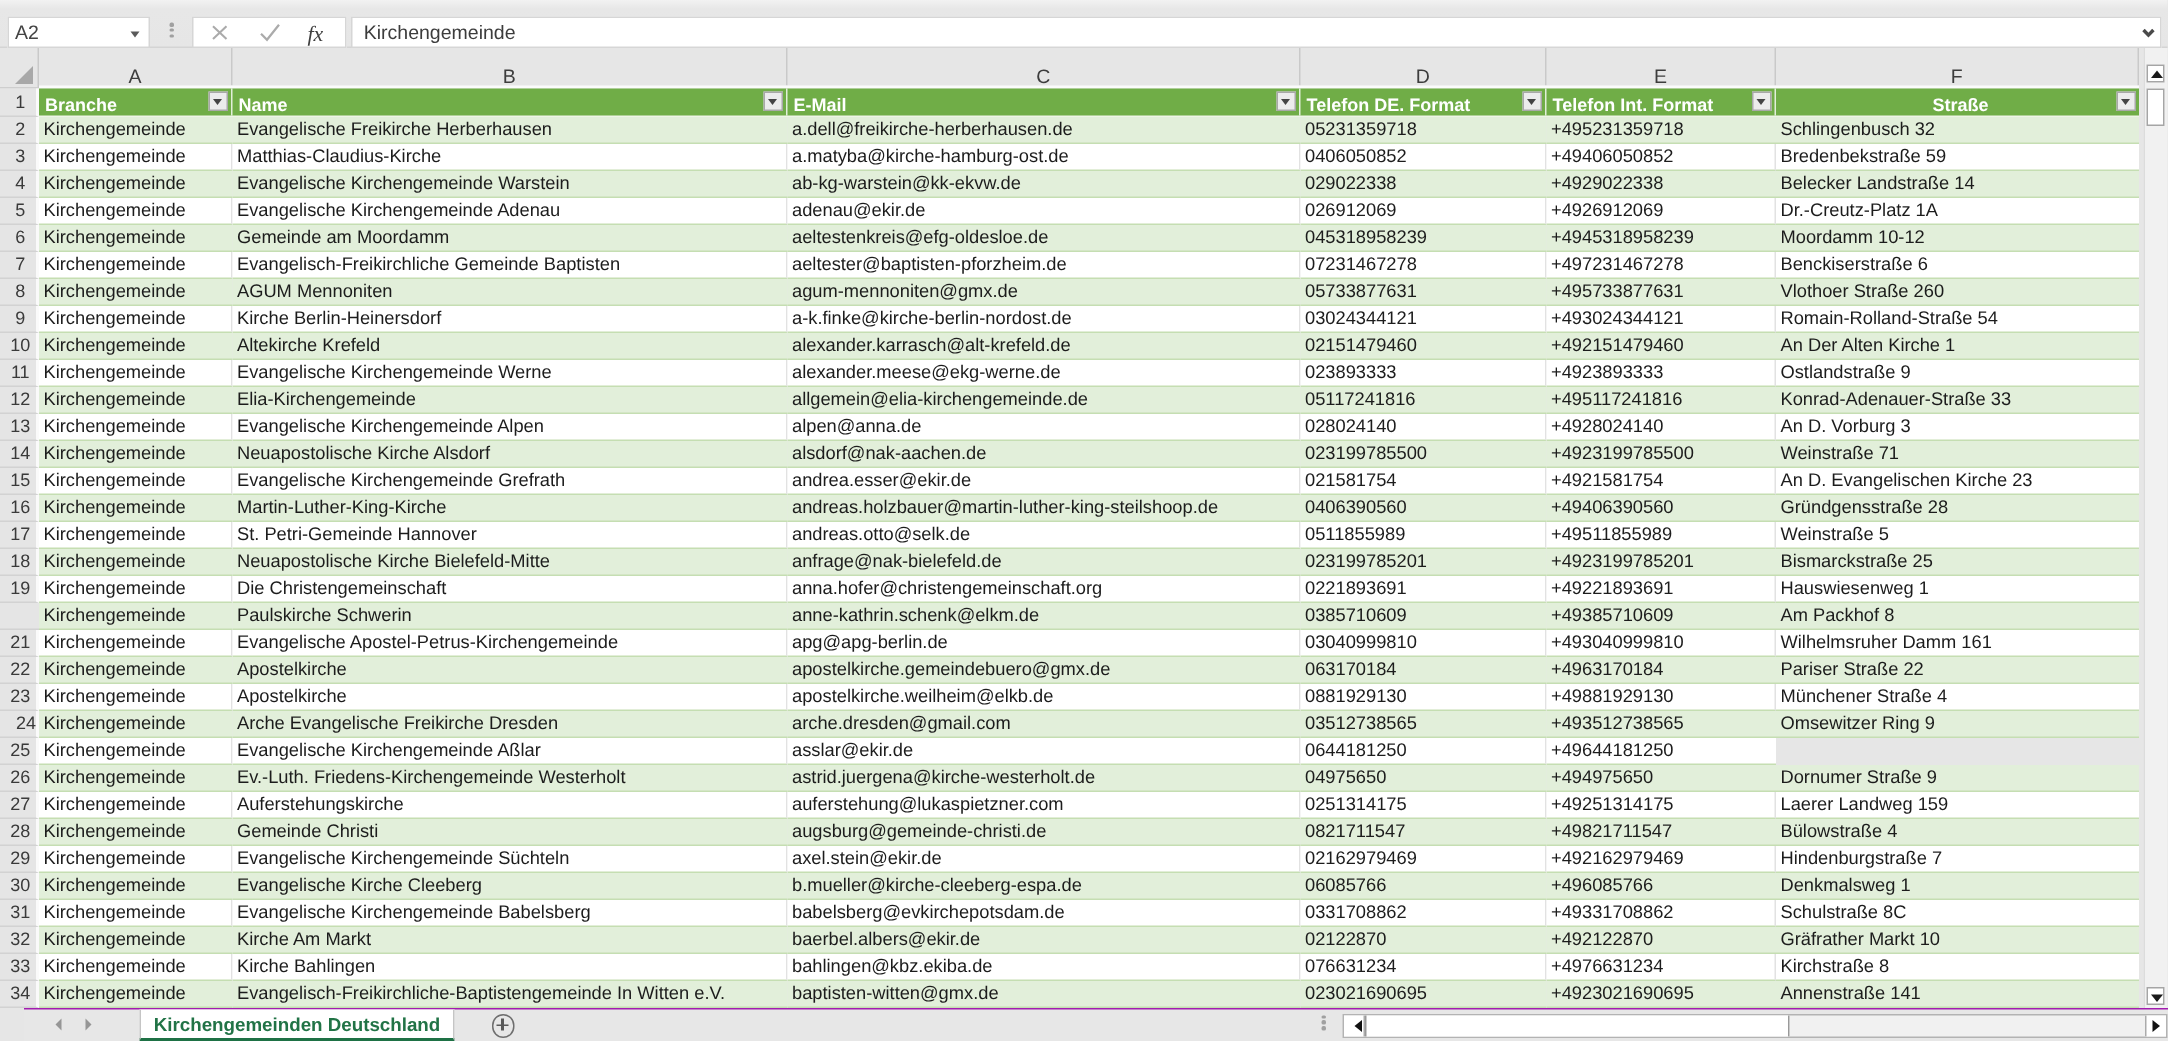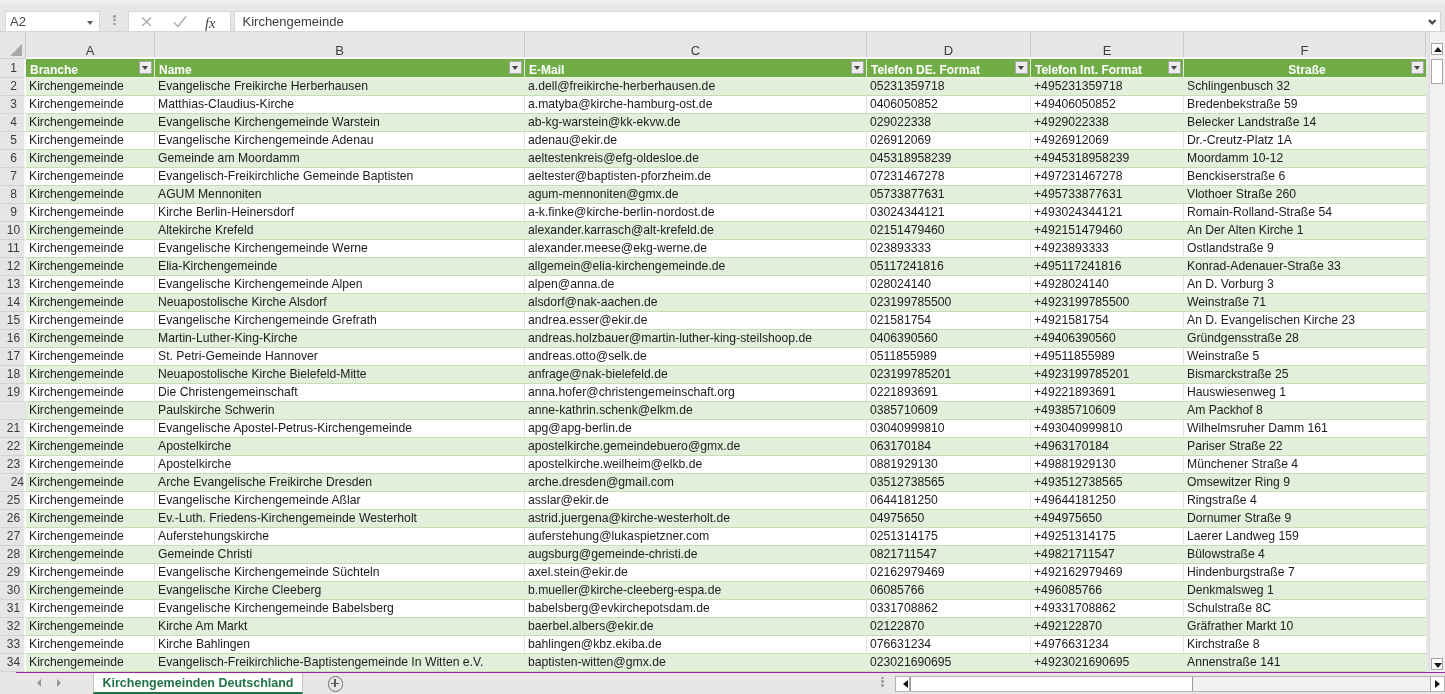--- a/index.html
+++ b/index.html
@@ -334,21 +334,20 @@
       <div class="c3">03512738565</div>
       <div class="c4">+493512738565</div>
       <div class="c5">Omsewitzer Ring 9</div>
     </div>
 <div class="r rw" style="height:18px">
       <div class="c0">Kirchengemeinde</div>
       <div class="c1">Evangelische Kirchengemeinde Aßlar</div>
       <div class="c2">asslar@ekir.de</div>
       <div class="c3">0644181250</div>
       <div class="c4">+49644181250</div>
-      <div class="c5">Ringstraße 4</div>
     </div>
 <div class="r rg" style="height:18px">
       <div class="c0">Kirchengemeinde</div>
       <div class="c1">Ev.-Luth. Friedens-Kirchengemeinde Westerholt</div>
       <div class="c2">astrid.juergena@kirche-westerholt.de</div>
       <div class="c3">04975650</div>
       <div class="c4">+494975650</div>
       <div class="c5">Dornumer Straße 9</div>
     </div>
 <div class="r rw" style="height:18px">

